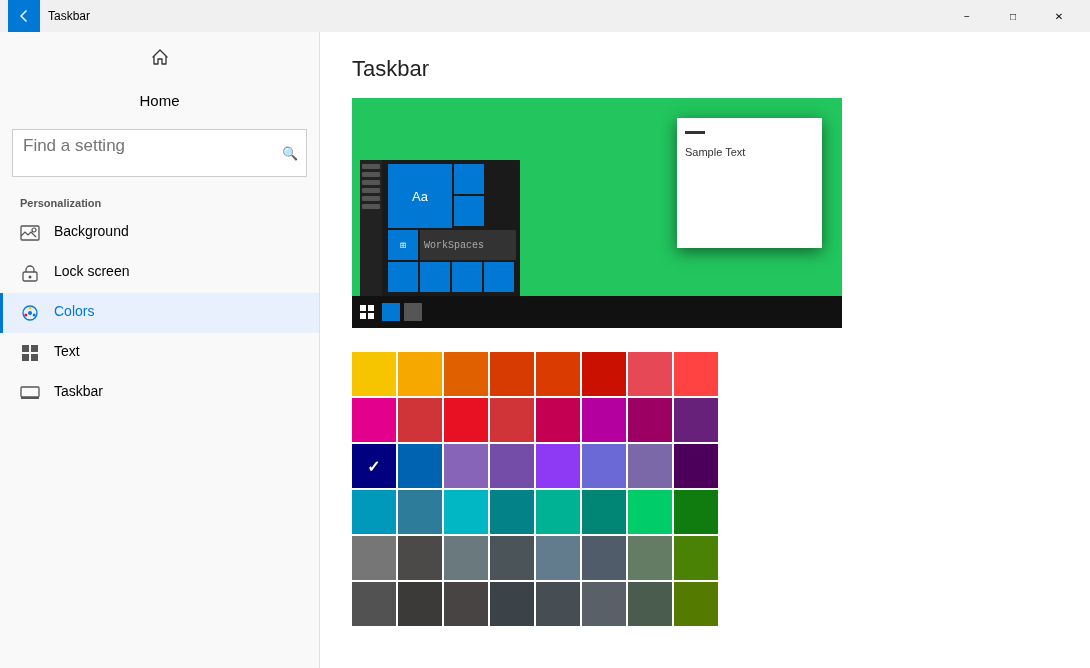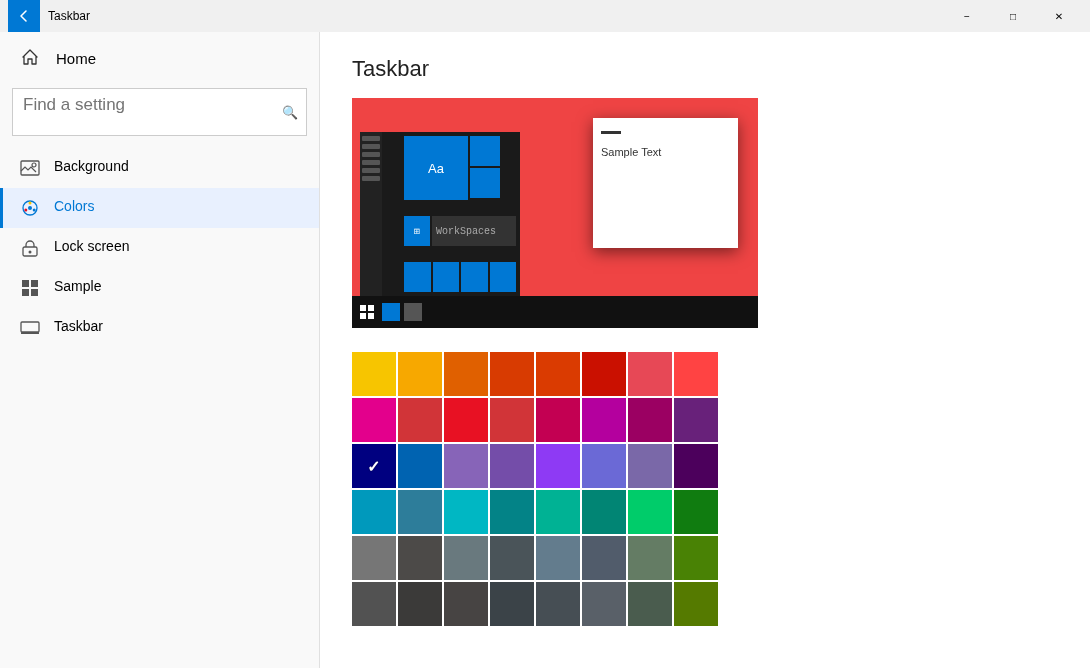--- a/index.html
+++ b/index.html
@@ -25,21 +25,21 @@
     
     .main { display: flex; flex: 1; overflow: hidden; background: white; }
 
     
     .sidebar {
       width: 320px; background: #f9f9f9; border-right: 1px solid #e0e0e0;
       display: flex; flex-direction: column; flex-shrink: 0; overflow-y: auto;
     }
     .sidebar-home {
       display: flex; align-items: center; padding: 16px 20px; cursor: pointer;
-      font-size: 15px; gap: 16px;
+      font-size: 15px; gap: 24px; flex-direction: column;
     }
     .sidebar-search {
       margin: 4px 12px 12px; position: relative;
     }
     .sidebar-search input {
       width: 100%; padding: 6px 32px 20px 10px; border: 1px solid #ccc;
       font-size: 17px; outline: none; background: white;
     }
     .search-icon-wrap {
       position: absolute; right: 8px; top: 50%; transform: translateY(-50%);
@@ -59,21 +59,21 @@
       width: 3px; background: #0078d4;
     }
     .sidebar-item-icon { width: 20px; height: 20px; display: flex; align-items: center; justify-content: center; }
 
     
     .content { flex: 1; padding: 24px 32px; overflow-y: auto; background: white; }
     .content-title { font-size: 22px; font-weight: 300; margin-bottom: 16px; color: #222; }
 
     
     .preview-box {
-      width: 406px; height: 230px; background: #ef4444; position: relative;
+      width: 490px; height: 230px; background: #22c55e; position: relative;
       margin-bottom: 24px; overflow: hidden;
     }
     .preview-taskbar {
       position: absolute; bottom: 0; left: 0; right: 0; height: 32px;
       background: #111; display: flex; align-items: center; gap: 2px; padding: 0 4px;
     }
     
     .preview-dialog {
       position: absolute; top: 20px; right: 20px;
       width: 145px; height: 130px; background: white;
@@ -124,67 +124,68 @@
         </svg>
       </span>
       <span>Home</span>
     </div>
 
     <div class="sidebar-search">
       <input type="text" placeholder="Find a setting" style="">
       <span class="search-icon-wrap">🔍</span>
     </div>
 
+    <div class="sidebar-label">Personalization</div>
 
     <div class="sidebar-item">
       <span class="sidebar-item-icon">
         <svg width="20" height="16" viewBox="0 0 20 16" fill="none">
           <rect x="1" y="1" width="18" height="14" rx="1" stroke="#555" stroke-width="1.3"></rect>
           <path d="M1 11l4-4 3 3 3-3 5 5" stroke="#555" stroke-width="1.2" fill="none"></path>
           <circle cx="14" cy="5" r="2" stroke="#555" stroke-width="1.2"></circle>
         </svg>
       </span>
       <span>Background</span>
+    </div>
+
+    <div class="sidebar-item">
+      <span class="sidebar-item-icon">
+        <svg width="16" height="18" viewBox="0 0 16 18" fill="none">
+          <rect x="1" y="8" width="14" height="9" rx="1.5" stroke="#555" stroke-width="1.3"></rect>
+          <path d="M4 8V6a4 4 0 018 0v2" stroke="#555" stroke-width="1.3"></path>
+          <circle cx="8" cy="13" r="1.5" fill="#555"></circle>
+        </svg>
+      </span>
+      <span>Lock screen</span>
     </div>
 
     <div class="sidebar-item active">
       <span class="sidebar-item-icon">
         <svg width="18" height="18" viewBox="0 0 18 18" fill="none">
           <circle cx="9" cy="9" r="7" stroke="#0078d4" stroke-width="1.3"></circle>
           <circle cx="9" cy="4" r="1.5" fill="#f7c500"></circle>
           <circle cx="13.2" cy="11" r="1.5" fill="#0078d4"></circle>
           <circle cx="4.8" cy="11" r="1.5" fill="#e81123"></circle>
           <circle cx="9" cy="9" r="2" fill="#0078d4"></circle>
         </svg>
       </span>
       <span>Colors</span>
     </div>
 
-    <div class="sidebar-item">
-      <span class="sidebar-item-icon">
-        <svg width="16" height="18" viewBox="0 0 16 18" fill="none">
-          <rect x="1" y="8" width="14" height="9" rx="1.5" stroke="#555" stroke-width="1.3"></rect>
-          <path d="M4 8V6a4 4 0 018 0v2" stroke="#555" stroke-width="1.3"></path>
-          <circle cx="8" cy="13" r="1.5" fill="#555"></circle>
-        </svg>
-      </span>
-      <span>Lock screen</span>
-    </div>
-
 
     <div class="sidebar-item">
       <span class="sidebar-item-icon">
         <svg width="18" height="18" viewBox="0 0 18 18" fill="none">
           <rect x="1" y="1" width="7" height="7" fill="#555"></rect>
           <rect x="10" y="1" width="7" height="7" fill="#555"></rect>
           <rect x="1" y="10" width="7" height="7" fill="#555"></rect>
           <rect x="10" y="10" width="7" height="7" fill="#555"></rect>
         </svg>
       </span>
-      <span>Sample</span>
+      <span>Text</span>
     </div>
 
     <div class="sidebar-item">
       <span class="sidebar-item-icon">
         <svg width="20" height="14" viewBox="0 0 20 14" fill="none">
           <rect x="1" y="1" width="18" height="10" rx="1" stroke="#555" stroke-width="1.3"></rect>
           <rect x="1" y="11" width="18" height="2" rx="0.5" fill="#555"></rect>
         </svg>
       </span>
       <span>Taskbar</span>
@@ -207,21 +208,21 @@
 
         <div style="position:absolute; left:0; top:0; bottom:0; width:22px; background:#222; display:flex; flex-direction:column; gap:3px; padding:4px 2px;">
           <div style="height:5px; background:#555; border-radius:1px;"></div>
           <div style="height:5px; background:#555; border-radius:1px;"></div>
           <div style="height:5px; background:#555; border-radius:1px;"></div>
           <div style="height:5px; background:#555; border-radius:1px;"></div>
           <div style="height:5px; background:#555; border-radius:1px;"></div>
           <div style="height:5px; background:#555; border-radius:1px;"></div>
         </div>
 
-        <div style="margin-left:40px; display:flex; flex-direction:column; gap:16px;">
+        <div style="margin-left:24px; display:flex; flex-direction:column; gap:2px;">
           <div style="display:flex; gap:2px;">
             <div style="width:64px; height:64px; background:#0078d4; display:flex; align-items:center; justify-content:center; color:white; font-size:13px; font-weight:300;">Aa</div>
             <div style="display:flex; flex-direction:column; gap:2px;">
               <div style="width:30px; height:30px; background:#0078d4;"></div>
               <div style="width:30px; height:30px; background:#0078d4;"></div>
             </div>
           </div>
           <div style="display:flex; gap:2px;">
             <div style="width:30px; height:30px; background:#0078d4; display:flex; align-items:center; justify-content:center;">
               <span style="color:white; font-size:8px;">⊞</span>

